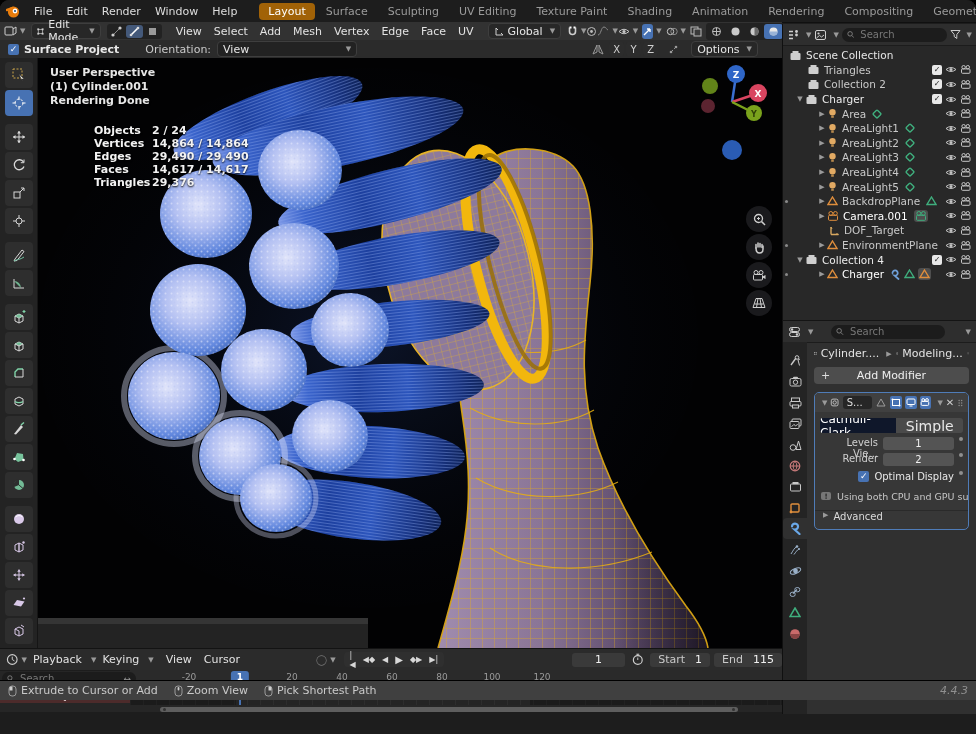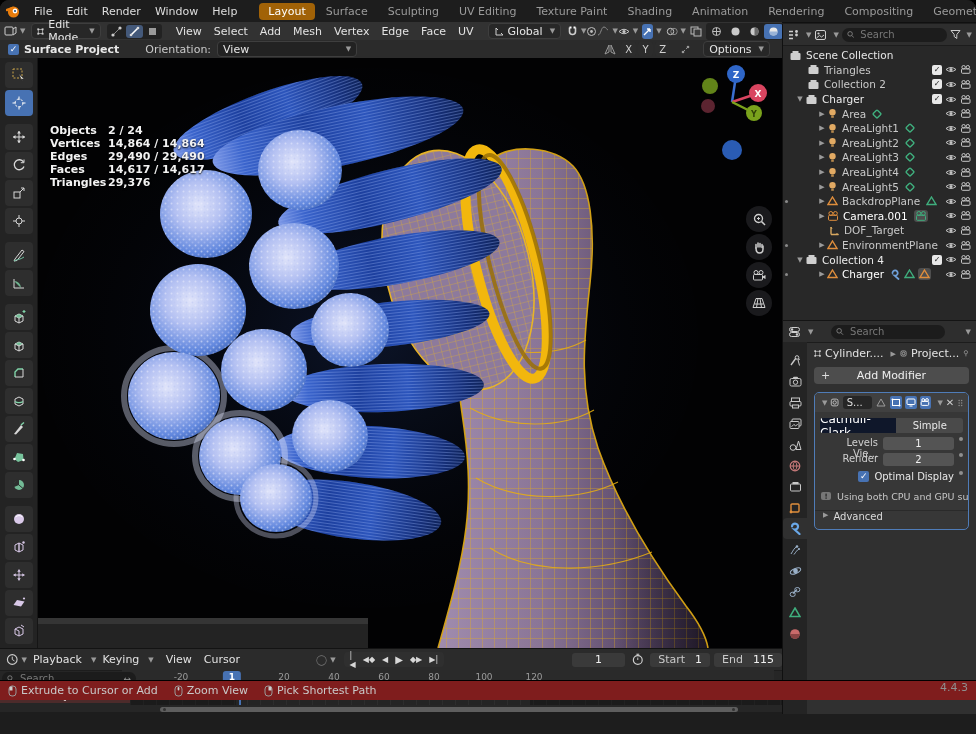--- a/index.html
+++ b/index.html
@@ -41,21 +41,21 @@
   .tool{width:28px;height:26px;background:#2e2e2e;border-radius:4px;margin-bottom:2px;
         display:flex;align-items:center;justify-content:center;}
   .tool.active{background:#4772b3;}
   .tgap{height:6px;}
 
   
   #viewport{position:absolute;left:38px;top:58px;width:744px;height:590px;background:#020202;overflow:hidden;}
   #vp-overlay{position:absolute;left:12px;top:8px;color:#e6e6e6;font-weight:bold;text-shadow:0 1px 2px #000;line-height:14px;}
   #vp-stats{position:absolute;left:12px;top:66px;color:#f2f2f2;font-weight:bold;text-shadow:0 1px 2px #000;line-height:13px;}
   #vp-stats .srow{display:flex;}
-  #vp-stats .sl{width:58px;}
+  #vp-stats .sl{width:58px;margin-left:44px;}
   .vpside{position:absolute;right:10px;width:26px;height:26px;border-radius:50%;background:rgba(30,30,34,.85);
           display:flex;align-items:center;justify-content:center;}
 
   
   #outliner{position:absolute;left:782px;top:24px;width:194px;height:296px;background:#282828;
             border-left:1px solid #101010;box-sizing:border-box;}
   #outliner .hd{height:21px;background:#2e2e2e;display:flex;align-items:center;padding:0 4px;
                 border-bottom:1px solid #1c1c1c;gap:3px;}
   .srch{display:flex;align-items:center;background:#1c1c1c;border-radius:8px;height:14px;flex:1;padding:0 5px;gap:4px;}
   .srch input{background:transparent;color:#cfcfcf;width:100%;font-size:10px;font-family:inherit;}
@@ -82,57 +82,57 @@
           justify-content:center;color:#eee;position:relative;margin-top:7px;}
   .addmod .plus{position:absolute;left:7px;color:#ddd;}
   #modbox{margin-top:8px;border:1px solid #4f7cb8;border-radius:5px;background:#373737;overflow:hidden;}
   .modhd{height:19px;background:#404040;display:flex;align-items:center;padding:0 4px;gap:3px;}
   .namepill{background:#262626;border-radius:3px;height:13px;width:30px;color:#ddd;font-size:10px;
             padding-left:4px;line-height:13px;}
   .mtgl{width:14px;height:13px;border-radius:2px;display:flex;align-items:center;justify-content:center;}
   .mtgl.on{background:#4772b3;}
   .seg{display:flex;margin:6px 5px 4px 5px;height:15px;border-radius:3px;overflow:hidden;}
   .seg .a{flex:1.15;background:#0f172a;color:#fff;display:flex;align-items:center;justify-content:center;font-size:12px;}
-  .seg .b{flex:1;background:#4a4a4a;color:#e8e8e8;display:flex;align-items:center;justify-content:center;font-size:10px;}
+  .seg .b{flex:1;background:#4a4a4a;color:#e8e8e8;display:flex;align-items:center;justify-content:center;font-size:14px;}
   .prow{display:flex;height:16px;padding:0 5px;gap:5px;font-size:10px;}
   .plabel{width:58px;text-align:right;color:#cfcfcf;flex:none;}
   .pval{flex:1;background:#545454;border-radius:3px;height:13px;color:#f0f0f0;text-align:center;line-height:13px;}
   .deco{width:4px;height:4px;border-radius:50%;background:#8f8f8f;flex:none;}
   .ckb{width:11px;height:11px;background:#4772b3;border-radius:2px;color:#fff;font-size:9px;line-height:11px;
        text-align:center;flex:none;}
 
   
   #timeline{position:absolute;left:0;top:648px;width:782px;height:64px;background:#262626;
             border-top:1px solid #131313;box-sizing:border-box;}
   .tlhd{height:21px;background:#2b2b2b;display:flex;align-items:center;border-bottom:1px solid #1d1d1d;}
   .transport{display:flex;align-items:center;background:#2f2f2f;border-radius:4px;height:15px;
              padding:0 3px;gap:1px;margin-left:8px;}
   .tbtn{color:#d8d8d8;font-size:8px;padding:0 3px;}
   .pillfield{background:#3a3a3a;border-radius:3px;height:14px;display:flex;align-items:center;
              justify-content:center;color:#f0f0f0;padding:0 8px;}
-  #tlruler{position:absolute;left:122px;top:21px;width:652px;height:16px;background:#2a2a2a;}
+  #tlruler{position:absolute;left:130px;top:21px;width:652px;height:16px;background:#2a2a2a;}
   .tick{position:absolute;top:2px;transform:translateX(-50%);color:#9a9a9a;font-size:9px;}
   #tltracks{position:absolute;left:130px;top:37px;width:652px;height:19px;background:#242424;
             background-image:repeating-linear-gradient(90deg,rgba(255,255,255,.04) 0 1px,transparent 1px 13px);}
   .shade{position:absolute;top:0;bottom:0;background:rgba(0,0,0,.25);}
   #playbadge{position:absolute;left:240px;top:1px;transform:translateX(-50%);background:#4772b3;color:#fff;
              border-radius:3px;font-size:9px;padding:0 6px;height:13px;line-height:13px;font-weight:bold;}
   #playline{position:absolute;left:239px;top:35px;width:2px;height:21px;background:#4772b3;}
   #tlsearch{position:absolute;left:2px;top:23px;width:124px;height:13px;}
   #tlsummary{position:absolute;left:0px;top:39px;width:130px;height:15px;background:#4d2b2b;color:#ecdcdc;
              display:flex;align-items:center;padding-left:4px;box-sizing:border-box;}
   #tlscroll{position:absolute;left:160px;top:58px;width:578px;height:5px;background:#5e5e5e;border-radius:3px;}
   #tlscroll i{position:absolute;top:1px;width:3px;height:3px;border-radius:50%;background:#333;}
 
   
-  #statusbar{position:absolute;left:0;top:680px;width:976px;height:20px;background:#7f1d1d;
-             display:flex;padding:0 8px;box-sizing:border-box;gap:16px;
+  #statusbar{position:absolute;left:0;top:680px;width:976px;height:20px;background:#404040;
+             display:flex;align-items:center;padding:0 8px;box-sizing:border-box;gap:16px;
              border-top:1px solid #000;color:#c9c9c9;}
   .hint{display:flex;align-items:center;gap:4px;}
-  #version{margin-left:auto;color:#8f8f8f;}
+  #version{margin-left:auto;color:#8f8f8f;font-style:italic;}
 </style>
 </head>
 <body>
 
 <div class="app">
 
   <div id="topbar">
     <span style="margin:0 6px">
       <svg width="15" height="15" viewBox="0 0 15 15">
           <circle cx="7.5" cy="8" r="5.6" fill="#e87d0d"></circle>
@@ -307,21 +307,21 @@
     <span class="axbtn">X</span>
     <span class="axbtn">Y</span>
     <span class="axbtn">Z</span>
     <span class="ibtn" style="margin-left:6px">
         <svg width="11" height="11" viewBox="0 0 11 11">
           <circle cx="3" cy="8" r="1.3" fill="#9a9a9a"></circle>
           <circle cx="8" cy="3" r="1.3" fill="#9a9a9a"></circle>
           <path d="M4,7 L7,4" stroke="#9a9a9a" stroke-dasharray="1.5 1.5"></path>
         </svg>
       </span>
-    <span class="dd" style="margin:0 12px 0 8px">
+    <span class="dd" style="margin:0 24px 0 8px">
       <span>Options</span>
       <span class="chev">▼</span>
     </span>
   </div>
 
   <div id="toolstrip">
     <div class="tool">
         <svg width="14" height="14" viewBox="0 0 14 14">
           <rect x="1" y="1" width="9" height="9" fill="none" stroke="#c9a44a" stroke-dasharray="2 1.5"></rect>
           <path d="M7,6 L12,11 L9.5,11 L11,13.5" fill="#e8e8e8" stroke="#333" stroke-width=".5"></path>
@@ -589,20 +589,25 @@
           <ellipse cx="312" cy="272" rx="39" ry="37" fill="url(#pdots)" opacity=".6"></ellipse>
         <ellipse cx="202" cy="398" rx="41" ry="39" fill="url(#gend)"></ellipse>
           <ellipse cx="202" cy="398" rx="41" ry="39" fill="url(#pdots)" opacity=".6"></ellipse>
         <ellipse cx="292" cy="378" rx="38" ry="36" fill="url(#gend)"></ellipse>
           <ellipse cx="292" cy="378" rx="38" ry="36" fill="url(#pdots)" opacity=".6"></ellipse>
         <ellipse cx="238" cy="440" rx="36" ry="34" fill="url(#gend)"></ellipse>
           <ellipse cx="238" cy="440" rx="36" ry="34" fill="url(#pdots)" opacity=".6"></ellipse>
       </g>
     </svg>
 
+    <div id="vp-overlay">
+      <div>User Perspective</div>
+      <div>(1) Cylinder.001</div>
+      <div>Rendering Done</div>
+    </div>
     <div id="vp-stats">
       <div class="srow">
           <span class="sl">Objects</span>
           <span>2 / 24</span>
         </div>
       <div class="srow">
           <span class="sl">Vertices</span>
           <span>14,864 / 14,864</span>
         </div>
       <div class="srow">
@@ -1158,21 +1163,21 @@
             <rect x="7.9" y="0.5" width="2.6" height="2.6" fill="#cfcfcf"></rect>
             <rect x="0.5" y="7.9" width="2.6" height="2.6" fill="#cfcfcf"></rect>
             <rect x="7.9" y="7.9" width="2.6" height="2.6" fill="#cfcfcf"></rect>
           </svg>
         <span style="color:#e2e2e2">Cylinder....</span>
         <span class="chev">▶</span>
         <svg width="11" height="11" viewBox="0 0 11 11">
             <rect x="1.5" y="1.5" width="8" height="8" rx="2" fill="none" stroke="#cfcfcf"></rect>
             <circle cx="5.5" cy="5.5" r="2" fill="none" stroke="#cfcfcf"></circle>
           </svg>
-        <span style="color:#e2e2e2">Project...</span>
+        <span style="color:#e2e2e2">Modeling...</span>
         <svg width="9" height="11" viewBox="0 0 9 11" style="margin-left:auto">
             <circle cx="4.5" cy="3.5" r="2.6" fill="none" stroke="#a9a9a9"></circle>
             <path d="M4.5,6 L4.5,10" stroke="#a9a9a9"></path>
           </svg>
       </div>
 
       <div class="addmod">
         <span class="plus">+</span>
         <span>Add Modifier</span>
       </div>

